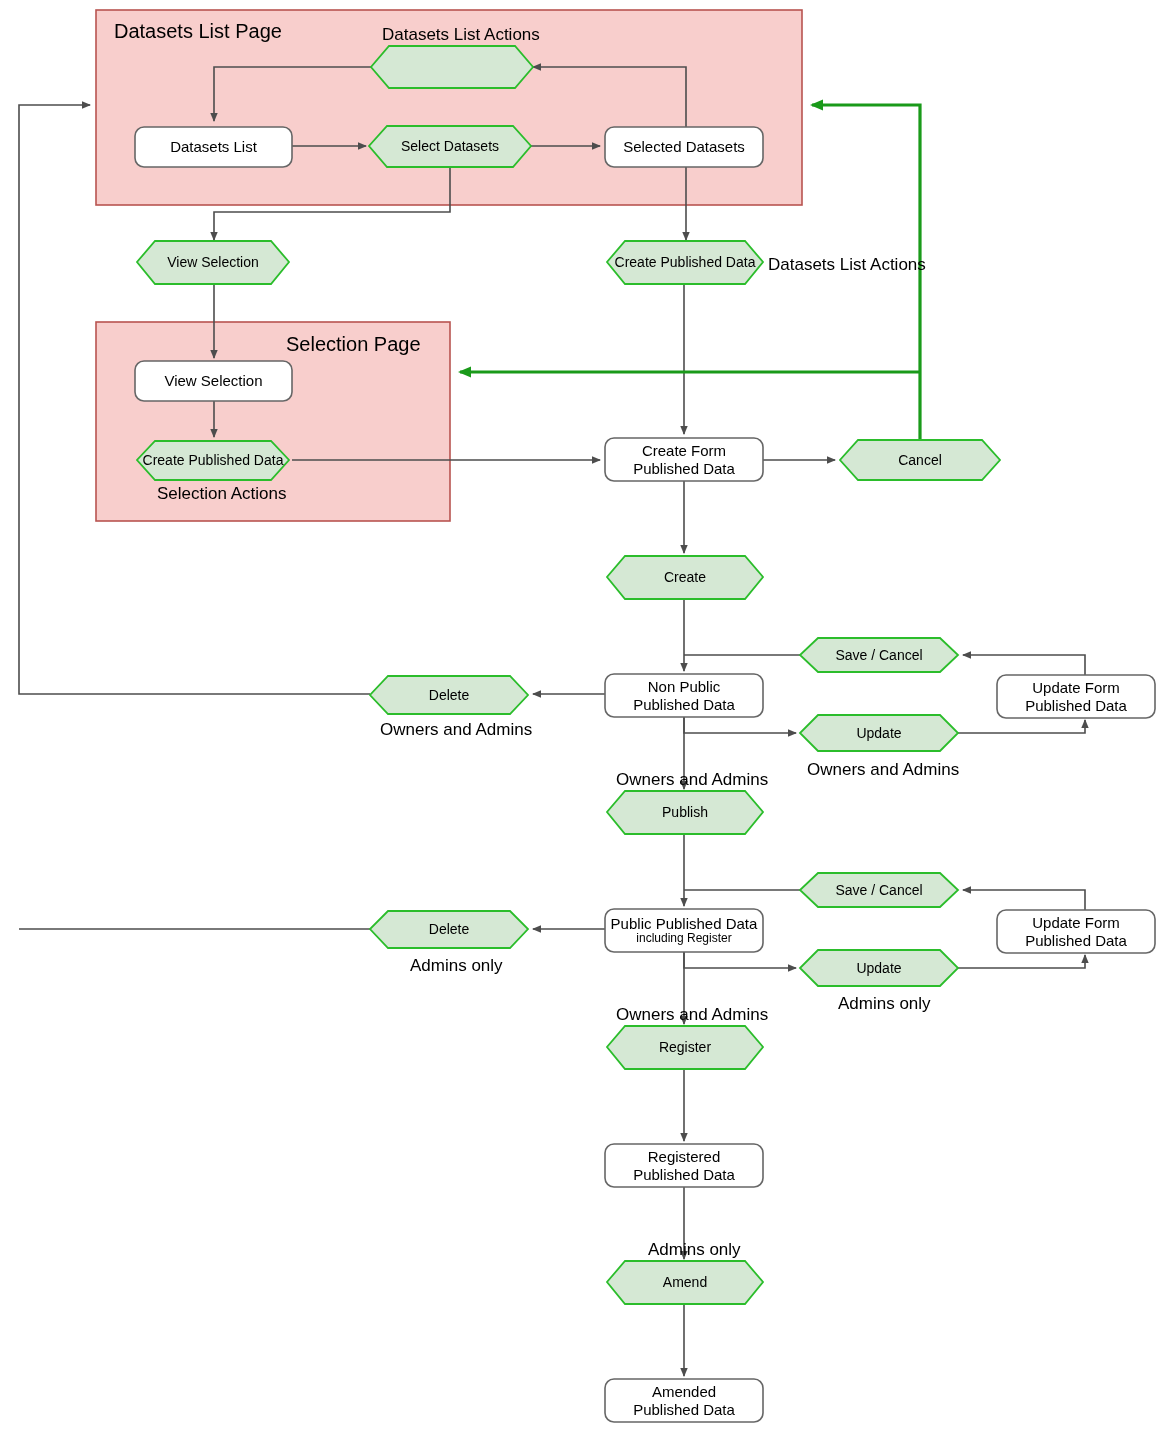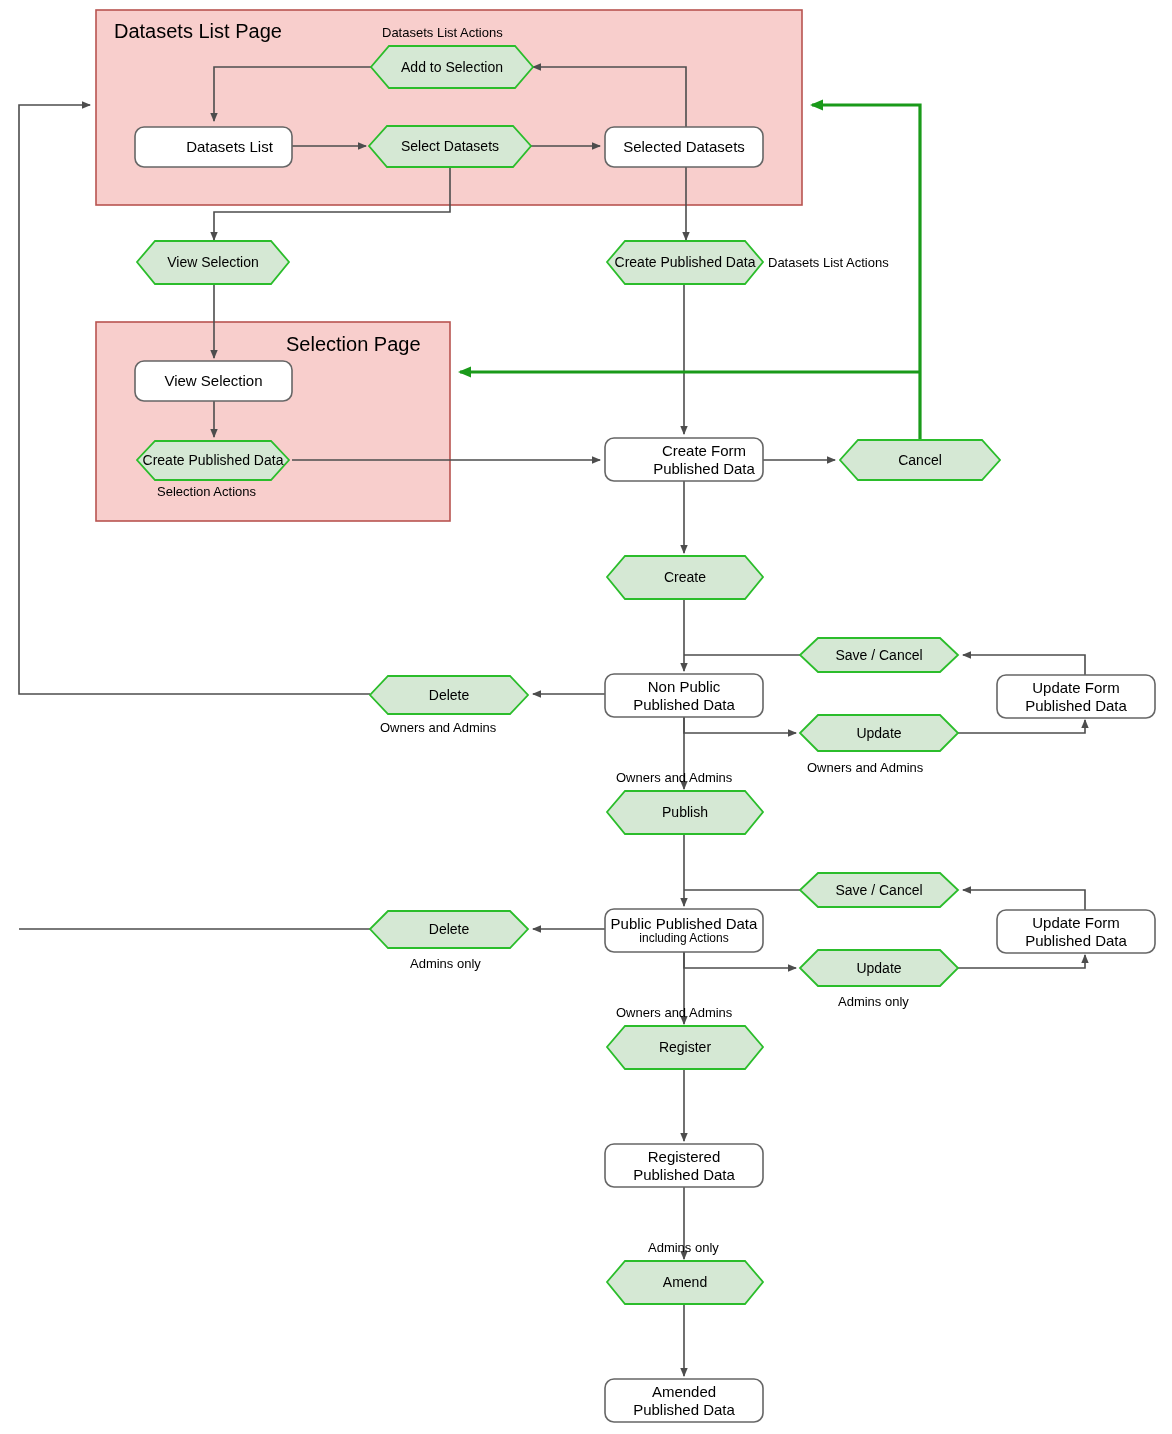--- a/index.html
+++ b/index.html
@@ -2,21 +2,21 @@
 <html><head>
 <meta charset="utf-8">
 <style>
   html,body{margin:0;padding:0;background:#ffffff;}
   body{font-family:"Liberation Sans", sans-serif;}
   #canvas{position:relative;width:1172px;height:1434px;background:#ffffff;overflow:hidden;}
   svg.layer{position:absolute;left:0;top:0;width:1172px;height:1434px;}
   .node-text{position:absolute;display:flex;flex-direction:column;align-items:center;justify-content:center;
              text-align:center;color:#000000;line-height:1.15;pointer-events:none;}
   .t12{font-size:14px;}
-  .t13{font-size:13px;}
+  .t13{font-size:17px;}
   .t14{font-size:14px;}
   .t15{font-size:15px;}
   .t17{font-size:20px;}
   .free-label{position:absolute;color:#000000;white-space:nowrap;}
   .sub{font-size:12px;}
 </style>
 </head>
 <body>
 
 <div id="canvas">
@@ -143,61 +143,58 @@
     </g>
   </svg>
 
   <div class="free-label t17" style="left:114px;top:20px;">Datasets List Page</div>
   <div class="free-label t17" style="left:286px;top:333px;">Selection Page</div>
 
   <div class="free-label t13" style="left:382px;top:25px;">Datasets List Actions</div>
   <div class="free-label t13" style="left:768px;top:255px;">Datasets List Actions</div>
   <div class="free-label t13" style="left:157px;top:484px;">Selection Actions</div>
 
-  <div class="node-text t15" style="left:135px;top:127px;width:157px;height:40px;margin-left:16px;">
+  <div class="node-text t15" style="left:135px;top:127px;width:157px;height:40px;">
     <span>Datasets List</span>
   </div>
   <div class="node-text t15" style="left:605px;top:127px;width:158px;height:40px;">
     <span>Selected Datasets</span>
   </div>
   <div class="node-text t15" style="left:135px;top:361px;width:157px;height:40px;">
     <span>View Selection</span>
   </div>
-  <div class="node-text t15" style="left:605px;top:438px;width:158px;height:43px;padding-left:20px;">
+  <div class="node-text t15" style="left:605px;top:438px;width:158px;height:43px;">
     <span>Create Form</span>
     <span>Published Data</span>
   </div>
   <div class="node-text t15" style="left:605px;top:674px;width:158px;height:43px;">
     <span>Non Public</span>
     <span>Published Data</span>
   </div>
   <div class="node-text t15" style="left:997px;top:675px;width:158px;height:43px;">
     <span>Update Form</span>
     <span>Published Data</span>
   </div>
   <div class="node-text t15" style="left:603px;top:909px;width:162px;height:43px;">
     <span>Public Published Data</span>
-    <span class="sub">including Actions</span>
+    <span class="sub">including Register</span>
   </div>
   <div class="node-text t15" style="left:997px;top:910px;width:158px;height:43px;">
     <span>Update Form</span>
     <span>Published Data</span>
   </div>
   <div class="node-text t15" style="left:605px;top:1144px;width:158px;height:43px;">
     <span>Registered</span>
     <span>Published Data</span>
   </div>
   <div class="node-text t15" style="left:605px;top:1379px;width:158px;height:43px;">
     <span>Amended</span>
     <span>Published Data</span>
   </div>
 
-  <div class="node-text t14" style="left:371px;top:46px;width:162px;height:42px;">
-    <span>Add to Selection</span>
-  </div>
   <div class="node-text t14" style="left:369px;top:126px;width:162px;height:41px;">
     <span>Select Datasets</span>
   </div>
   <div class="node-text t14" style="left:137px;top:241px;width:152px;height:43px;">
     <span>View Selection</span>
   </div>
   <div class="node-text t12" style="left:607px;top:241px;width:156px;height:43px;">
     <span>Create Published Data</span>
   </div>
   <div class="node-text t12" style="left:137px;top:441px;width:152px;height:39px;">

